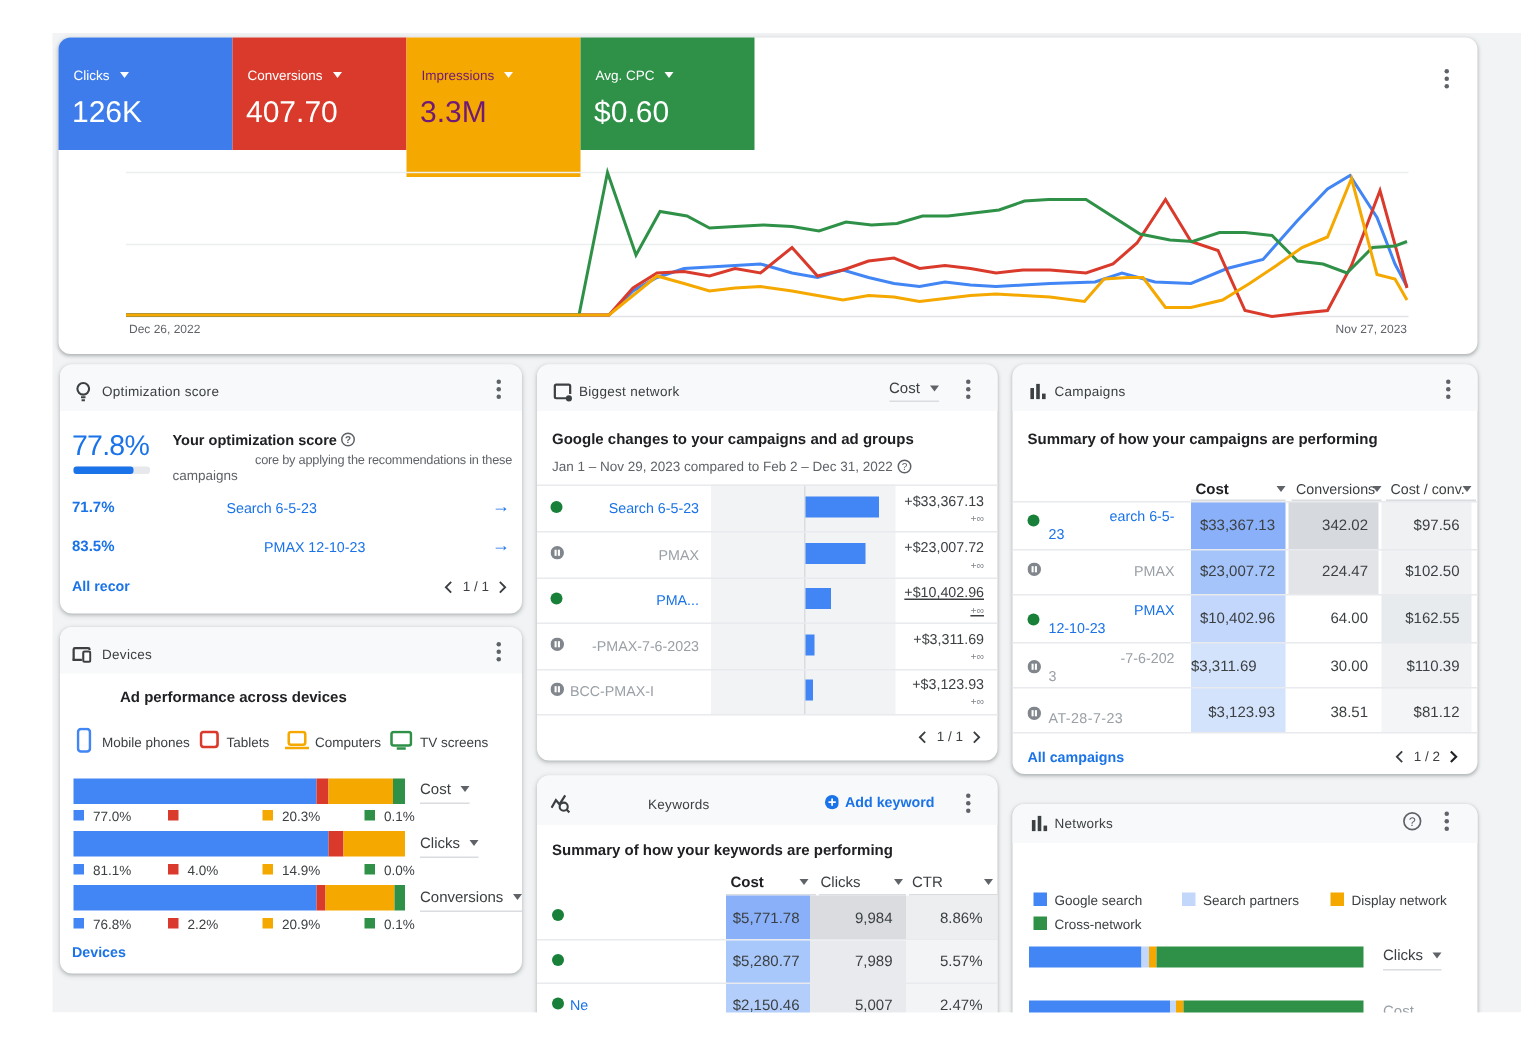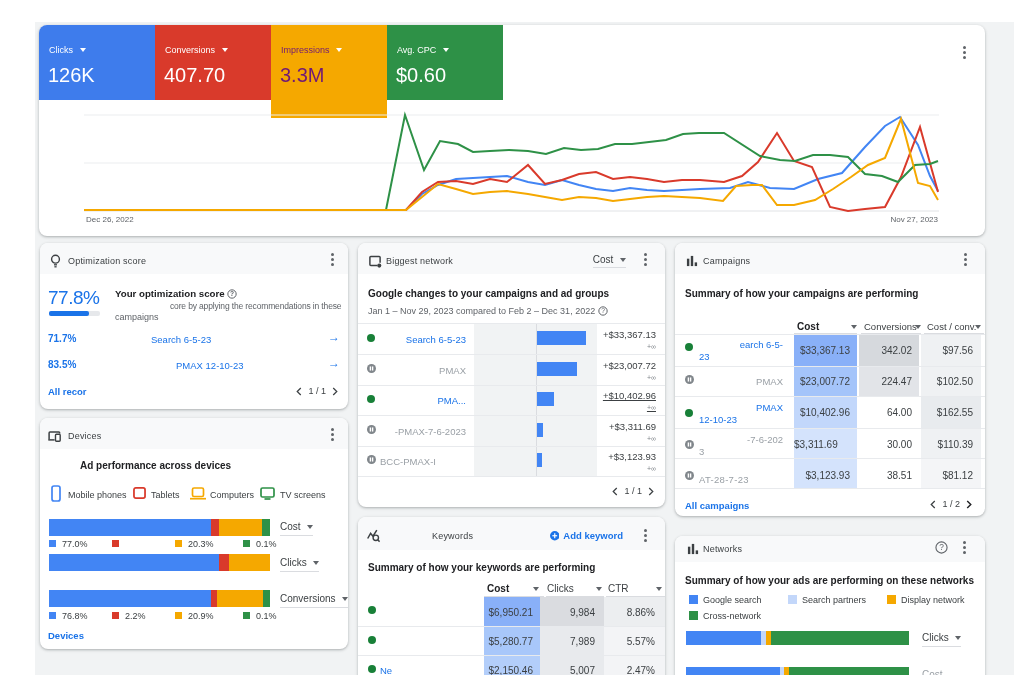--- a/index.html
+++ b/index.html
@@ -160,20 +160,30 @@
         <span class="t9" style="left:139px;">20.3%</span>
     <span class="sq" style="left:194px; top:1px; background:#2e9147;"></span>
         <span class="t9" style="left:207px;">0.1%</span>
   </div>
   <div style="position:absolute; left:9px; top:136px; width:221px; height:17px; display:flex;">
     <div style="width:170px; background:#4285f4;"></div>
         <div style="width:10px; background:#d93a2b;"></div>
         <div style="width:41px; background:#f5a800;"></div>
   </div>
   <div class="t10" style="left:240px; top:139px; border-bottom:1px solid #dadce0; padding-bottom:3px;">Clicks <span class="caret"></span></div>
+  <div style="position:absolute; left:9px; top:157px; width:290px; height:10px;">
+    <span class="sq" style="left:0; top:1px; background:#4285f4;"></span>
+        <span class="t9" style="left:13px;">81.1%</span>
+    <span class="sq" style="left:63px; top:1px; background:#d93a2b;"></span>
+        <span class="t9" style="left:76px;">4.0%</span>
+    <span class="sq" style="left:126px; top:1px; background:#f5a800;"></span>
+        <span class="t9" style="left:139px;">14.9%</span>
+    <span class="sq" style="left:194px; top:1px; background:#2e9147;"></span>
+        <span class="t9" style="left:207px;">0.0%</span>
+  </div>
   <div style="position:absolute; left:9px; top:172px; width:221px; height:17px; display:flex;">
     <div style="width:162px; background:#4285f4;"></div>
         <div style="width:6px; background:#d93a2b;"></div>
         <div style="width:46px; background:#f5a800;"></div>
         <div style="width:7px; background:#2e9147;"></div>
   </div>
   <div class="t10" style="left:240px; top:175px; border-bottom:1px solid #dadce0; padding-bottom:3px;">Conversions <span class="caret"></span></div>
   <div style="position:absolute; left:9px; top:193px; width:290px; height:10px;">
     <span class="sq" style="left:0; top:1px; background:#4285f4;"></span>
         <span class="t9" style="left:13px;">76.8%</span>
@@ -290,21 +300,21 @@
   <div class="t10" style="left:250px; top:66px;">CTR</div>
   <div style="position:absolute; left:294px; top:63px;"><span class="caret"></span></div>
   <div class="sep" style="left:126px; top:79px; width:60px; background:#dadce0;"></div>
   <div class="sep" style="left:188px; top:79px; width:58px; background:#dadce0;"></div>
   <div class="sep" style="left:248px; top:79px; width:59px; background:#dadce0;"></div>
 
   <div class="cell" style="left:126px; top:80px; width:56px; background:#89b0f8;"></div>
   <div class="cell" style="left:182px; top:80px; width:64px; background:#dadce0;"></div>
   <div class="cell" style="left:246px; top:80px; width:61px; background:#eceef0;"></div>
   <div class="gdot" style="left:10px; top:89px;"></div>
-  <div class="num" style="left:120px; top:90px; width:55px;">$6,950.21</div>
+  <div class="num" style="left:120px; top:90px; width:55px;">$5,771.78</div>
   <div class="num" style="left:182px; top:90px; width:55px;">9,984</div>
   <div class="num" style="left:242px; top:90px; width:55px;">8.86%</div>
   <div class="sep" style="left:0px; top:109px; width:307px;"></div>
   <div class="cell" style="left:126px; top:110px; width:56px; background:#a8c7fa;"></div>
   <div class="cell" style="left:182px; top:110px; width:64px; background:#e8eaed;"></div>
   <div class="cell" style="left:246px; top:110px; width:61px; background:#f3f4f6;"></div>
   <div class="gdot" style="left:10px; top:119px;"></div>
   <div class="num" style="left:120px; top:119px; width:55px;">$5,280.77</div>
   <div class="num" style="left:182px; top:119px; width:55px;">7,989</div>
   <div class="num" style="left:242px; top:119px; width:55px;">5.57%</div>
@@ -431,21 +441,20 @@
   <div class="ctitle" style="left:28px; top:8px;">Networks</div>
   <svg style="position:absolute; right:37px; top:5px;" width="13" height="13" viewBox="0 0 14 14">
         <circle cx="7" cy="7" r="6" fill="none" stroke="#5f6368" stroke-width="1.2"></circle>
         <text x="7" y="10.2" font-size="9" fill="#5f6368" text-anchor="middle" font-family="Liberation Sans">?</text>
       </svg>
   <div class="dots" style="right:19px; top:5px;">
         <i></i>
         <i></i>
         <i></i>
       </div>
-  <div class="bold13" style="left:10px; top:39px;">Summary of how your ads are performing on these networks</div>
   <span class="sq" style="left:14px; top:59px; background:#4285f4; width:9px; height:9px;"></span>
   <div class="t9" style="left:28px; top:59px;">Google search</div>
   <span class="sq" style="left:113px; top:59px; background:#c3d7fa; width:9px; height:9px;"></span>
   <div class="t9" style="left:127px; top:59px;">Search partners</div>
   <span class="sq" style="left:212px; top:59px; background:#f5a800; width:9px; height:9px;"></span>
   <div class="t9" style="left:226px; top:59px;">Display network</div>
   <span class="sq" style="left:14px; top:75px; background:#2e9147; width:9px; height:9px;"></span>
   <div class="t9" style="left:28px; top:75px;">Cross-network</div>
 
   <div style="position:absolute; left:11px; top:95px; width:223px; height:14px; display:flex;">

